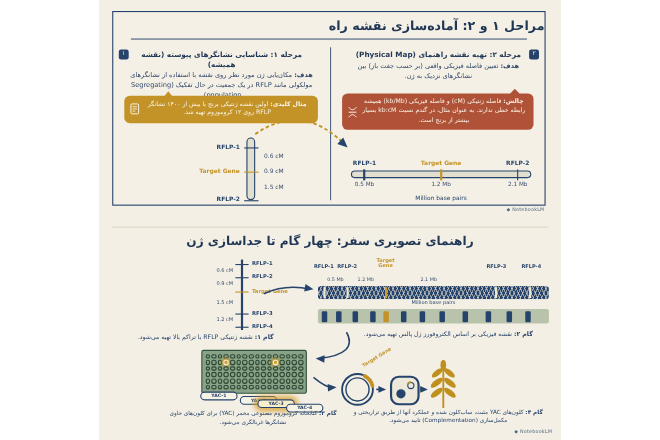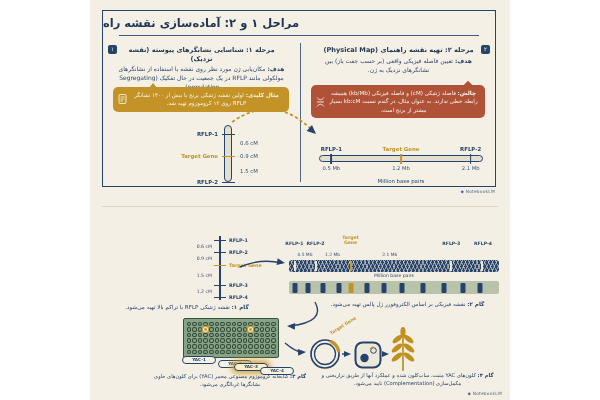--- a/index.html
+++ b/index.html
@@ -3,21 +3,21 @@
 <meta charset="utf-8">
 <style>
   html,body{margin:0;padding:0;width:600px;height:400px;overflow:hidden;background:#ffffff;
     font-family:"DejaVu Sans",sans-serif;}
   .stage{position:relative;width:600px;height:400px;background:#ffffff;}
   .content{position:absolute;left:90px;top:0;width:420px;height:400px;background:#f3efe4;}
 
   
   .card{position:absolute;left:12px;top:10px;width:394px;height:177px;border:1.5px solid #26436b;
     background:#f4f0e5;box-sizing:border-box;}
-  .card-title{margin:5px 0 5px;text-align:left;font-size:11.5px;font-weight:bold;color:#1f3655;}
+  .card-title{margin:5px 0 5px;text-align:right;font-size:11.5px;font-weight:bold;color:#1f3655;}
   .title-rule{height:1px;background:#26436b;margin:0 16px;opacity:.85;}
   .vdivider{position:absolute;left:196.5px;top:32px;bottom:4px;width:1px;background:#26436b;opacity:.8;}
   .col{position:absolute;top:32px;width:197px;}
   .col-l{left:0;} .col-r{left:197px;}
   .col h2{margin:3px 16px 1px;text-align:center;font-size:6.6px;line-height:1.3;color:#1f3655;}
   .goal{margin:1px 13px;font-size:6px;line-height:1.5;color:#31486b;text-align:center;}
   .badge{position:absolute;top:34px;width:9px;height:9px;background:#26436b;border-radius:2px;
     color:#f4efe2;font-size:5.5px;line-height:9px;text-align:center;}
   .badge-l{left:5px;} .badge-r{right:5px;}
 
@@ -117,21 +117,21 @@
 
     <section class="card">
       <h1 class="card-title" dir="rtl">مراحل ۱ و ۲: آماده‌سازی نقشه راه</h1>
       <div class="title-rule"></div>
       <div class="vdivider"></div>
 
       <div class="badge badge-l">۱</div>
       <div class="badge badge-r">۲</div>
 
       <div class="col col-l">
-        <h2 dir="rtl">مرحله ۱: شناسایی نشانگرهای پیوسته (نقشه نزدیک)</h2>
+        <h2 dir="rtl">مرحله ۱: شناسایی نشانگرهای پیوسته (نقشه همیشه)</h2>
         <p class="goal" dir="rtl"><b>هدف:</b> <span>مکان‌یابی ژن مورد نظر روی نقشه با استفاده از نشانگرهای مولکولی مانند RFLP در یک جمعیت در حال تفکیک (Segregating population).</span></p>
       </div>
 
       <div class="col col-r">
         <h2 dir="rtl">مرحله ۲: تهیه نقشه راهنمای (Physical Map)</h2>
         <p class="goal" dir="rtl"><b>هدف:</b> <span>تعیین فاصله فیزیکی واقعی (بر حسب جفت باز) بین نشانگرهای نزدیک به ژن.</span></p>
       </div>
 
       <div class="callout co-gold" dir="rtl">
         <span class="co-icon">
@@ -180,20 +180,21 @@
             <div class="hm-value" style="left:93%">2.1 Mb</div>
           </div>
         <div class="mbp">Million base pairs</div>
       </div>
     </section>
 
     <div class="watermark wm1"><span>◆</span> <span>NotebookLM</span></div>
 
     <div class="section-divider"></div>
 
+    <h1 class="bottom-title" dir="rtl">راهنمای تصویری سفر: چهار گام تا جداسازی ژن</h1>
 
     <div id="step1-line">
       <div class="s1-axis"></div>
     <div class="s1-tick" style="top:6px"></div>
         <div class="s1-label" style="top:3.5px">RFLP-1</div>
         <div class="s1-tick" style="top:18px"></div>
         <div class="s1-label" style="top:15.5px">RFLP-2</div>
         <div class="s1-tick gold" style="top:31px"></div>
         <div class="s1-label goldtxt" style="top:28.5px">Target Gene</div>
         <div class="s1-tick" style="top:51px"></div>

